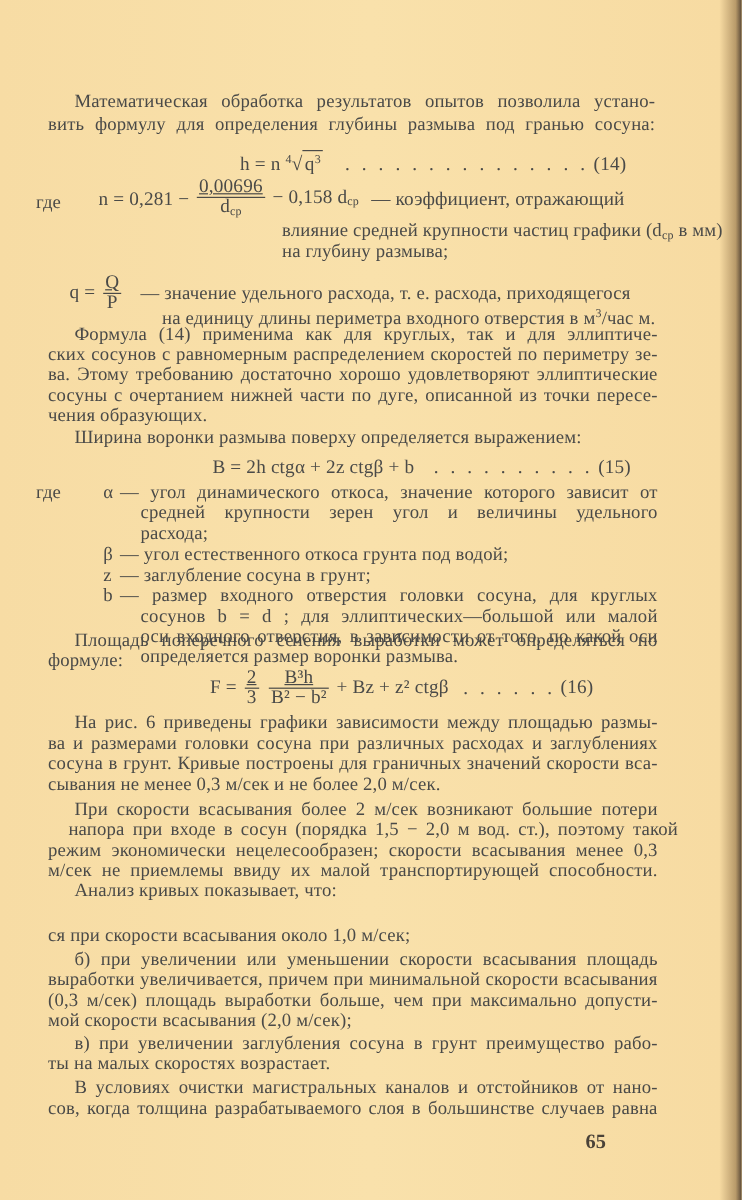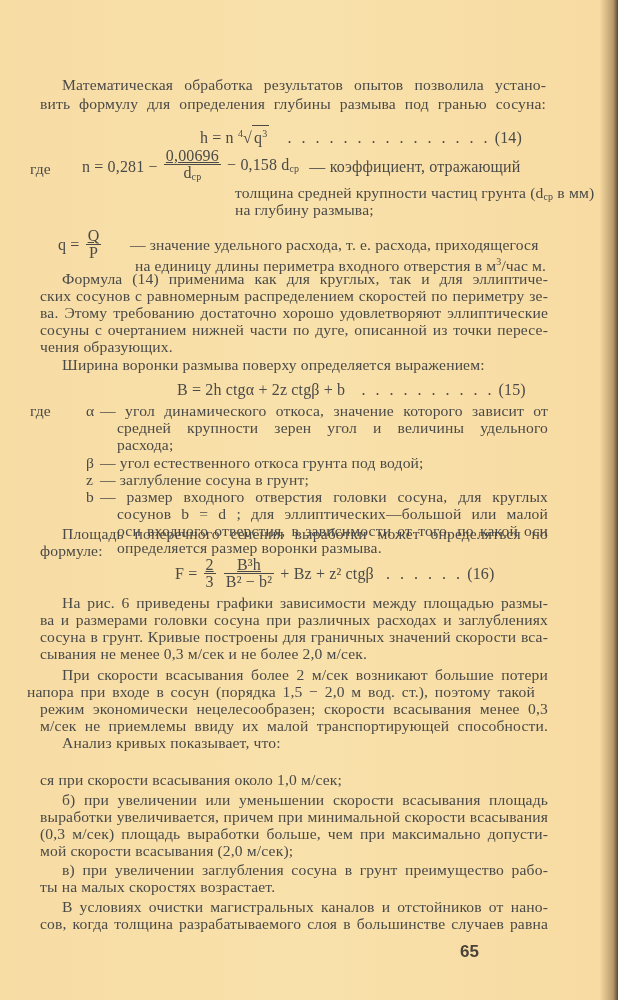--- a/index.html
+++ b/index.html
@@ -26,22 +26,22 @@
   .frac {
     display: inline-block; vertical-align: middle; text-align: center;
     line-height: 16px; margin: 0 2px;
   }
   .frac .num { display: block; border-bottom: 1px solid #4a4a48; padding: 0 2px; text-decoration: underline; }
   .frac .den { display: block; padding: 0 2px; }
   sub { font-size: 10px; vertical-align: -2px; }
   sup { font-size: 10px; vertical-align: 6px; }
   .root { display:inline-block; border-top: 1px solid #4a4a48; padding: 0 2px; line-height: 15px; }
   .pagenum {
-    position: absolute; left: 460px; top: 912px;
-    font-family: Liberation Sans, sans-serif;
+    position: absolute; left: 488px; top: 912px;
+    font-family: Liberation Serif, serif;
     font-weight: bold; font-size: 17px; color: #4a4238;
   }
 </style>
 </head>
 <body>
 
 <div class="page">
 
   <div class="ln just" style="left:62px;top:76px;width:484px">Математическая обработка результатов опытов позволила устано-</div>
   <div class="ln just" style="left:40px;top:95px;width:506px">вить формулу для определения глубины размыва под гранью сосуна:</div>
@@ -56,31 +56,31 @@
   <div class="ln" style="left:30px;top:160px">где</div>
   <div class="ln eq" style="left:82px;top:148px;line-height:16px">
     <span style="vertical-align:middle">n = 0,281 −</span>
     <span class="frac">
       <span class="num">0,00696</span>
       <span class="den"><span>d</span><sub>ср</sub></span>
     </span>
     <span style="vertical-align:middle"><span>− 0,158 d</span><sub>ср</sub></span>
     <span style="vertical-align:middle;margin-left:6px">— коэффициент,      отражающий</span>
   </div>
-  <div class="ln" style="left:235px;top:184px"><span>толщина средней крупности частиц грунта  (d</span><sub>ср</sub><span>  в мм)</span></div>
+  <div class="ln" style="left:235px;top:184px"><span>влияние средней крупности частиц графики  (d</span><sub>ср</sub><span>  в мм)</span></div>
   <div class="ln" style="left:235px;top:201px">на глубину размыва;</div>
 
   <div class="ln eq" style="left:58px;top:228px;line-height:16px">
     <span style="vertical-align:middle">q =</span>
     <span class="frac">
       <span class="num" style="border-bottom:1px solid #4a4a48">Q</span>
       <span class="den">P</span>
     </span>
   </div>
-  <div class="ln" style="left:130px;top:236px;width:428px">— значение удельного расхода, т. е. расхода, приходящегося</div>
+  <div class="ln" style="left:117px;top:236px;width:428px">— значение удельного расхода, т. е. расхода, приходящегося</div>
   <div class="ln" style="left:135px;top:253px"><span>на единицу длины периметра входного отверстия в м</span><sup>3</sup><span>/час м.</span></div>
 
   <div class="ln just" style="left:62px;top:270px;width:486px">Формула (14) применима как для круглых, так и для эллиптиче-</div>
   <div class="ln just" style="left:40px;top:304px;width:508px">ва. Этому требованию достаточно хорошо удовлетворяют эллиптические</div>
   <div class="ln just" style="left:40px;top:287px;width:508px">ских сосунов с равномерным распределением скоростей по периметру зе-</div>
   <div class="ln just" style="left:40px;top:321px;width:508px">сосуны с очертанием нижней части по дуге, описанной из точки пересе-</div>
   <div class="ln" style="left:40px;top:338px">чения образующих.</div>
 
   <div class="ln" style="left:62px;top:356px">Ширина воронки размыва поверху определяется выражением:</div>
 
@@ -127,21 +127,21 @@
     <span style="vertical-align:middle;margin-left:8px;letter-spacing:3px">. . . . . .</span>
     <span style="vertical-align:middle">(16)</span>
   </div>
 
   <div class="ln just" style="left:62px;top:594px;width:486px">На рис. 6 приведены графики зависимости между площадью размы-</div>
   <div class="ln just" style="left:40px;top:611px;width:508px">ва и размерами головки сосуна при различных расходах и заглублениях</div>
   <div class="ln just" style="left:40px;top:628px;width:508px">сосуна в грунт. Кривые построены для граничных значений скорости вса-</div>
   <div class="ln" style="left:40px;top:645px">сывания не менее 0,3  м/сек и не  более 2,0  м/сек.</div>
 
   <div class="ln just" style="left:62px;top:666px;width:486px">При скорости всасывания более 2 м/сек возникают большие потери</div>
-  <div class="ln just" style="left:27px;top:683px;width:508px">напора при входе в сосун (порядка 1,5  − 2,0 м вод. ст.), поэтому такой</div>
+  <div class="ln just" style="left:57px;top:683px;width:508px">напора при входе в сосун (порядка 1,5  − 2,0 м вод. ст.), поэтому такой</div>
   <div class="ln just" style="left:40px;top:700px;width:508px">режим экономически нецелесообразен;  скорости всасывания менее 0,3</div>
   <div class="ln just" style="left:40px;top:717px;width:508px">м/сек не приемлемы ввиду их малой транспортирующей способности.</div>
 
   <div class="ln" style="left:62px;top:734px">Анализ кривых показывает, что:</div>
 
   <div class="ln" style="left:40px;top:771px">ся при скорости всасывания около 1,0 м/сек;</div>
 
   <div class="ln just" style="left:62px;top:791px;width:486px">б) при увеличении или уменьшении скорости всасывания площадь</div>
   <div class="ln just" style="left:40px;top:808px;width:508px">выработки увеличивается, причем при минимальной скорости всасывания</div>
   <div class="ln just" style="left:40px;top:825px;width:508px">(0,3 м/сек) площадь выработки больше, чем при максимально допусти-</div>

